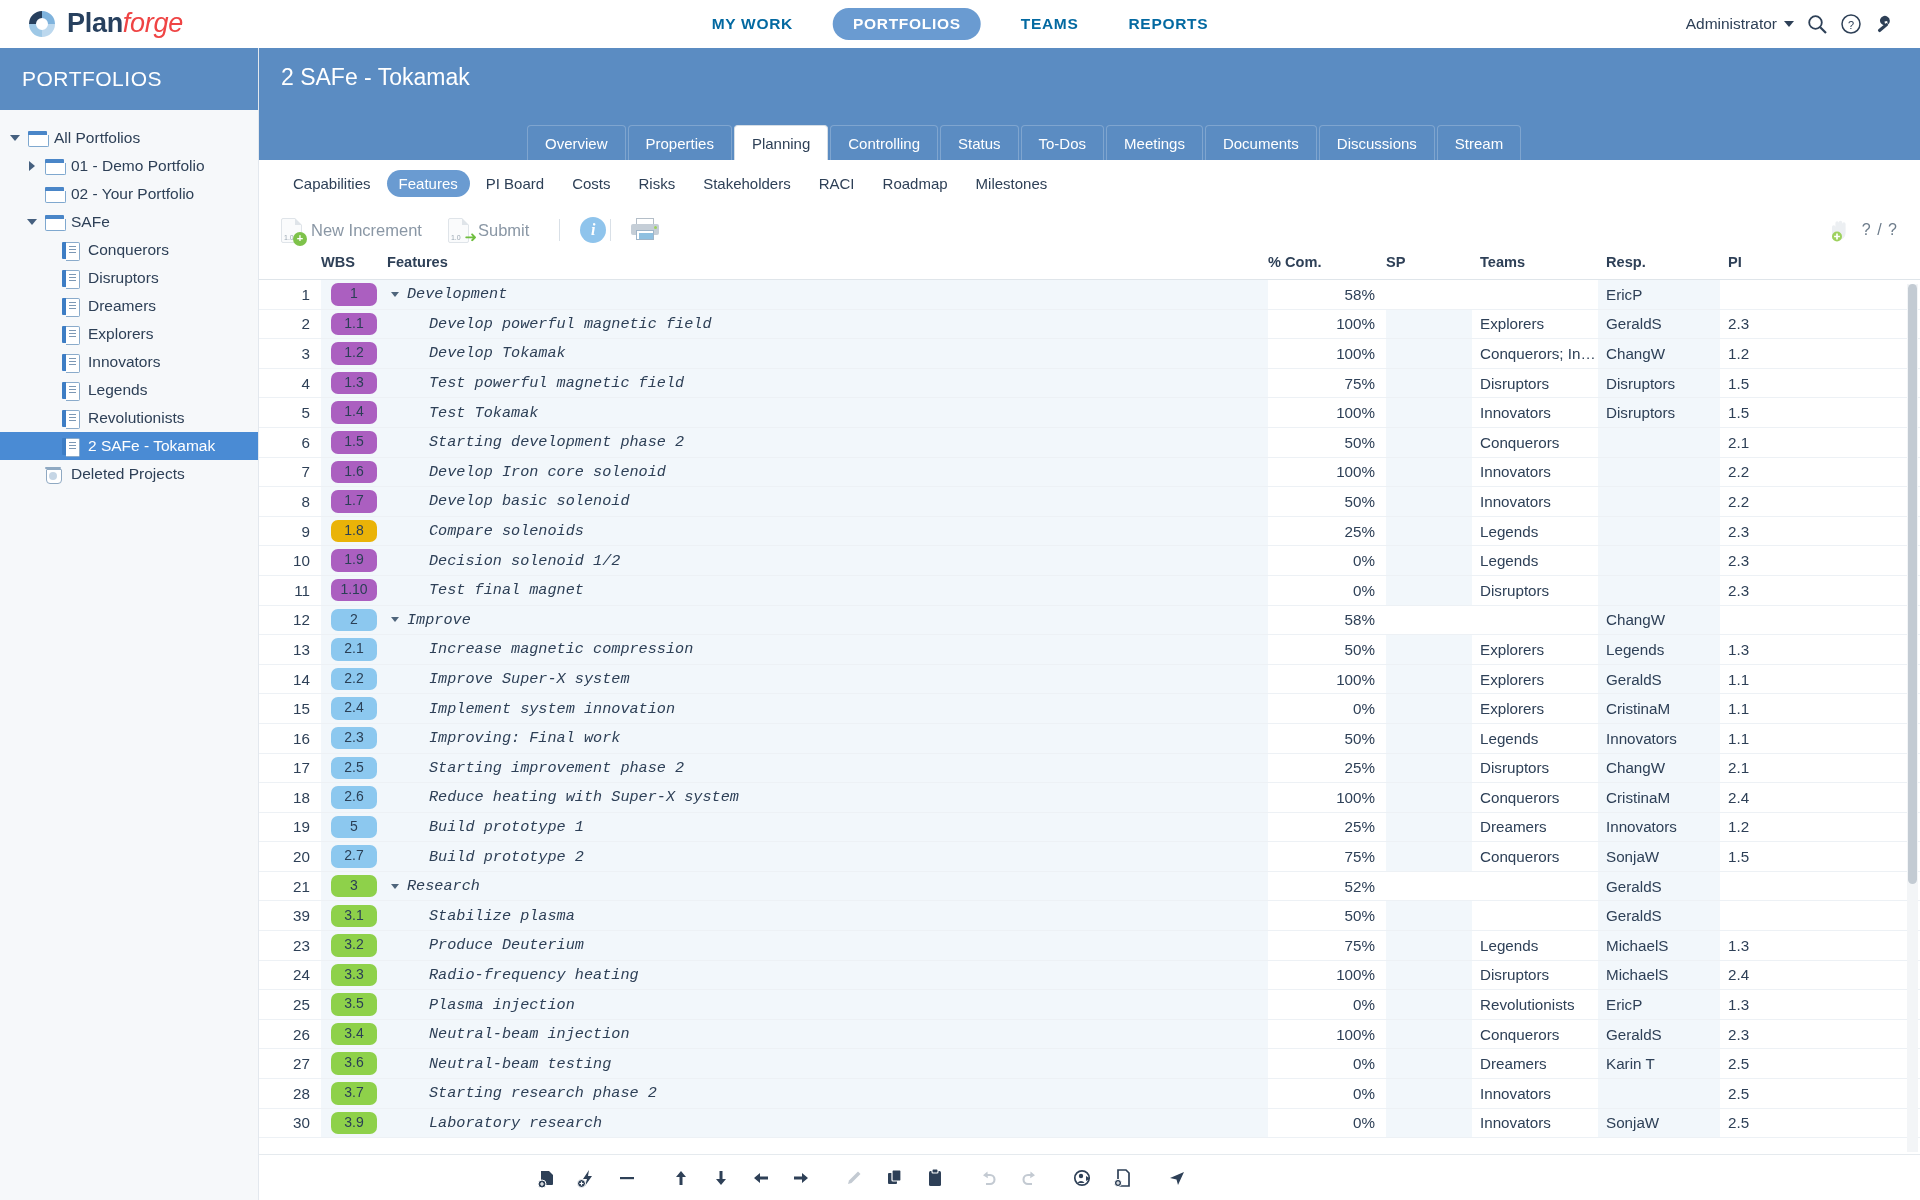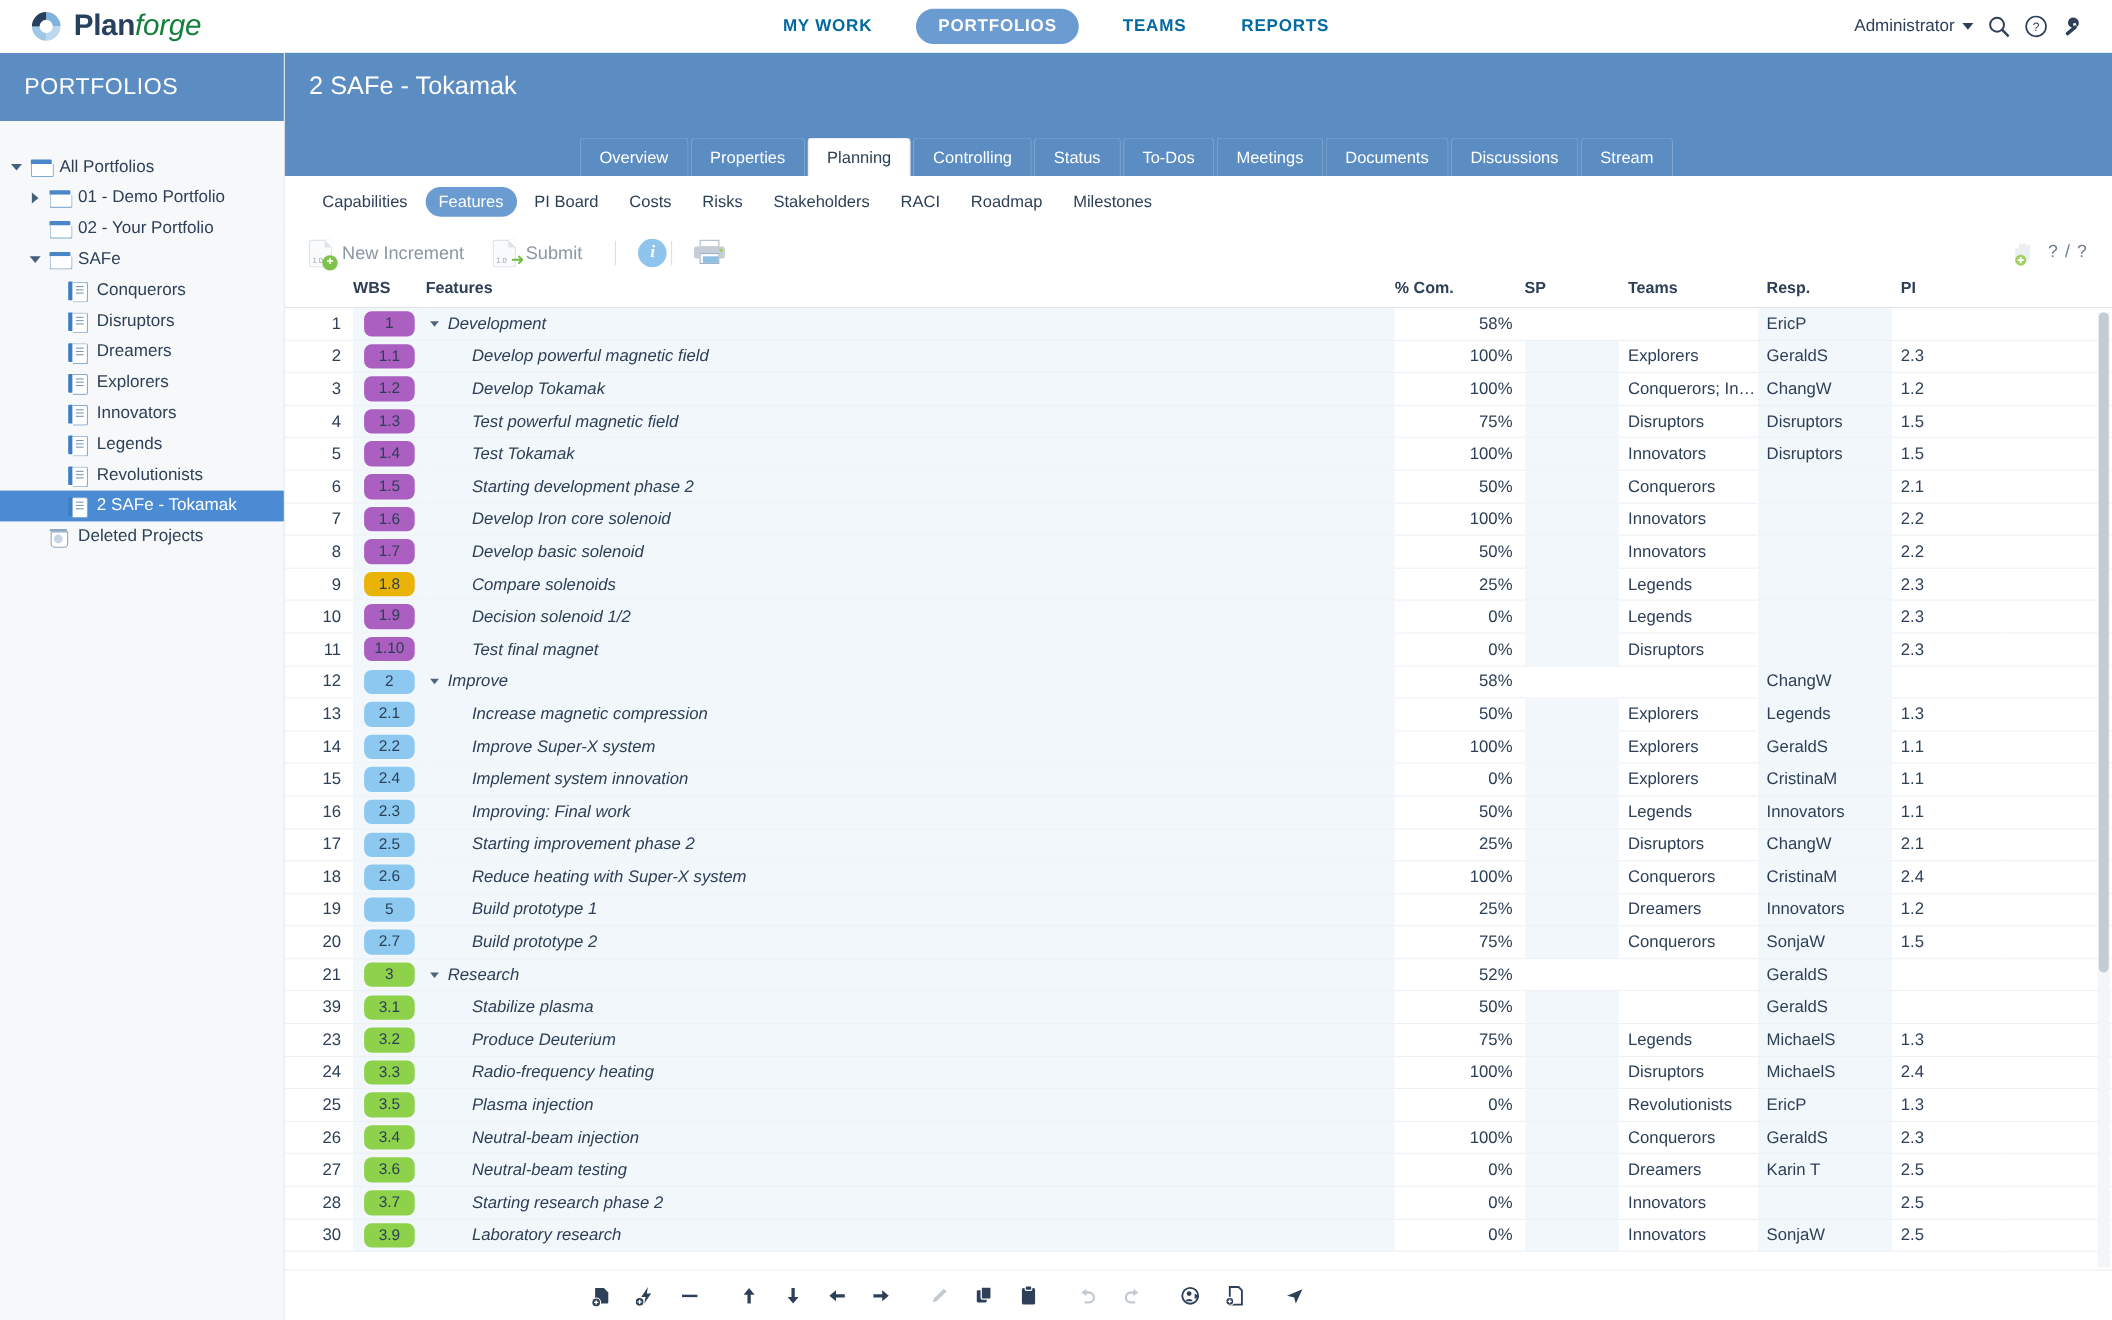--- a/index.html
+++ b/index.html
@@ -15,21 +15,21 @@
   .topbar {
     height: 48px; width: 100%;
     background: #ffffff;
     display: flex; align-items: center;
     position: relative;
     border-bottom: 1px solid #ffffff;
   }
   .logo-wrap { display: flex; align-items: center; margin-left: 26px; gap: 9px; }
   .logo-mark { width: 32px; height: 32px; position: relative; }
   .logo-text { font-size: 27px; font-weight: 700; color: #27405e; letter-spacing: -0.3px; }
-  .logo-text .light { font-weight: 400; font-style: italic; color: #15803d; }
+  .logo-text .light { font-weight: 400; font-style: italic; color: #ef4444; }
 
   .mainnav { position: absolute; left: 50%; transform: translateX(-50%); display: flex; align-items: center; gap: 30px; }
   .mainnav a {
     font-size: 15.5px; font-weight: 700; color: #0369a1;
     letter-spacing: 0.7px; text-decoration: none; padding: 6px 10px; white-space: nowrap;
   }
   .mainnav a.active {
     background: #6a9bd1; color: #ffffff; border-radius: 16px; padding: 7px 20px;
   }
 
@@ -41,21 +41,21 @@
   
   .body-wrap { display: flex; height: 1152px; width: 100%; }
 
   
   .sidebar { width: 259px; flex: 0 0 259px; background: #f6f8fa; border-right: 1px solid #e3e8ee; }
   .sidebar-head {
     height: 62px; background: #5b8cc2; color: #fff;
     display: flex; align-items: center; padding-left: 22px;
     font-size: 21px; font-weight: 400; letter-spacing: 0.5px;
   }
-  .tree { padding-top: 28px; font-size: 15.5px; }
+  .tree { padding-top: 14px; font-size: 15.5px; }
   .tree-row {
     display: flex; align-items: center; height: 28px;
     color: #2e4057; cursor: default; padding-right: 6px; gap: 6px;
   }
   .tree-row.selected { background: #4a8bd4; color: #ffffff; }
   .twisty { width: 14px; display: flex; justify-content: center; align-items: center; flex: 0 0 14px; }
   .tw-down { width:0;height:0;border-left:5px solid transparent;border-right:5px solid transparent;border-top:6px solid #45607f; }
   .tw-right { width:0;height:0;border-top:5px solid transparent;border-bottom:5px solid transparent;border-left:6px solid #45607f; }
   .ic { flex: 0 0 20px; width: 20px; height: 17px; display:flex; align-items:center; }
 
@@ -137,21 +137,21 @@
   th.c-sp  { text-align: right; padding-right: 6px !important; }
 
   tr.row td { border-bottom: 1px solid #edf1f5; }
   tr.row td.band { background: #f2f7fb; }
   tr.row td.white { background: #ffffff; }
 
   .wbs-badge {
     display: inline-block; min-width: 46px; padding: 2px 7px 3px 7px;
     border-radius: 7px; font-size: 14px; color: #2a3f55; text-align: center; line-height: 1.25;
   }
-  .feat-cell { display: flex; align-items: center; height: 28.6px; }
+  .feat-cell { display: flex; align-items: center; height: 28.6px; font-family: Liberation Mono, monospace; }
   .feat-twisty { width: 16px; display:flex; align-items:center; justify-content:center; flex:0 0 16px; margin-right: 4px; }
   .feat-twisty .d { width:0;height:0;border-left:4.5px solid transparent;border-right:4.5px solid transparent;border-top:5.5px solid #4f657c; }
   .feat-text { font-style: italic; font-size: 15.2px; }
   .feat-text.group { font-style: italic; }
   .indent { padding-left: 22px; }
 
   
   .vscroll { position: absolute; right: 2px; top: 30px; bottom: 2px; width: 11px; }
   .vscroll .track { position:absolute; inset:0; background:#f3f5f7; }
   .vscroll .thumb { position:absolute; top:0; left:1px; width:9px; height:600px; background:#c3cbd3; border-radius:5px; }

